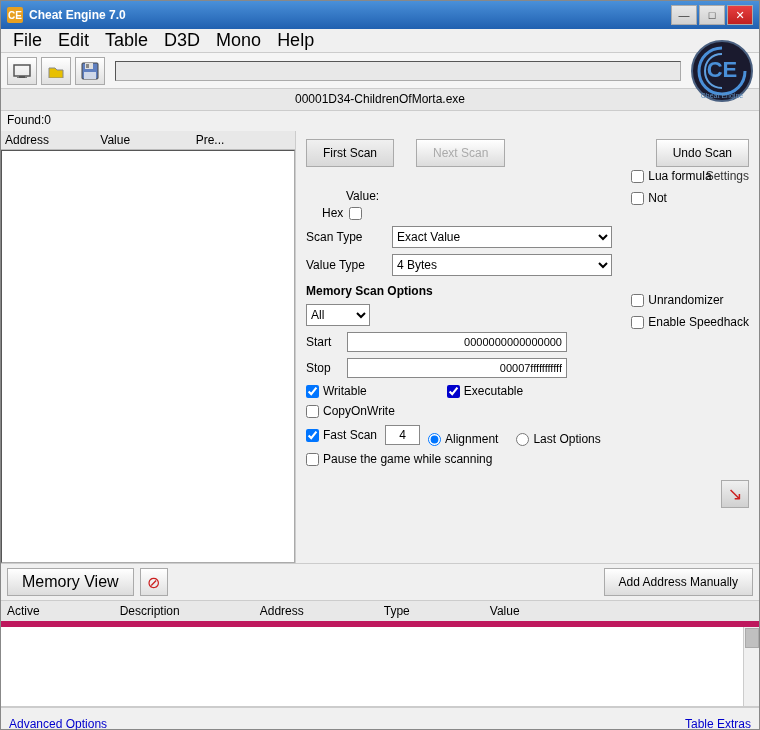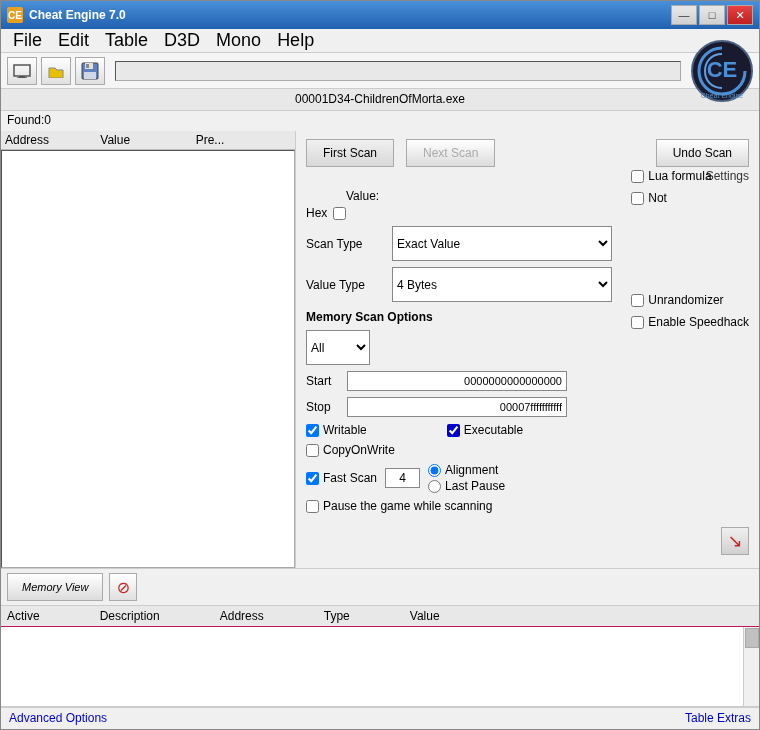--- a/index.html
+++ b/index.html
@@ -156,21 +156,21 @@
       flex: 1;
       padding: 8px 10px;
       display: flex;
       flex-direction: column;
       gap: 6px;
       position: relative;
     }
     
     .scan-buttons {
       display: flex;
-      gap: 12px;
+      gap: 22px;
       align-items: center;
     }
     .scan-btn {
       padding: 4px 16px;
       border: 1px solid #aaa;
       background: linear-gradient(to bottom, #ffffff, #dcdcdc);
       cursor: pointer;
       font-size: 12px;
       height: 28px;
       min-width: 80px;
@@ -204,21 +204,21 @@
       display: flex;
       align-items: center;
       gap: 6px;
     }
     .form-label {
       font-size: 12px;
       min-width: 80px;
     }
     .form-select {
       flex: 1;
-      height: 35px;
+      height: 22px;
       border: 1px solid #888;
       background: white;
       font-size: 12px;
       max-width: 220px;
     }
     
     .right-options {
       position: absolute;
       right: 10px;
       top: 38px;
@@ -280,22 +280,23 @@
     .fast-input {
       width: 35px;
       height: 20px;
       border: 1px solid #888;
       background: white;
       text-align: center;
       font-size: 12px;
     }
     .radio-group {
       display: flex;
-      flex-direction: column;
-      gap: 2px;
+      flex-direction: row;
+      gap: 18px;
+      margin-top: 8px;
     }
     .radio-item {
       display: flex;
       align-items: center;
       gap: 4px;
       font-size: 12px;
     }
     
     .arrow-btn {
       width: 28px;
@@ -323,23 +324,22 @@
       background: #f0f0f0;
       gap: 6px;
       flex-shrink: 0;
       height: 38px;
     }
     .memory-view-btn {
       padding: 4px 14px;
       border: 1px solid #aaa;
       background: linear-gradient(to bottom, #ffffff, #dcdcdc);
       cursor: pointer;
-      font-size: 11px;
+      font-size: 16px;
       height: 28px;
-      font-style: italic;
     }
     .no-icon-btn {
       width: 28px;
       height: 28px;
       border: 1px solid #aaa;
       background: linear-gradient(to bottom, #ffffff, #e0e0e0);
       cursor: pointer;
       display: flex;
       align-items: center;
       justify-content: center;
@@ -351,24 +351,24 @@
       padding: 4px 14px;
       border: 1px solid #aaa;
       background: linear-gradient(to bottom, #ffffff, #dcdcdc);
       cursor: pointer;
       font-size: 12px;
       height: 28px;
     }
     .addr-table-header {
       display: flex;
       background: #e8e8e8;
-      border-bottom: 1px solid #be185d;
+      border-bottom: 6px solid #be185d;
       padding: 3px 6px;
       font-size: 12px;
-      gap: 60px;
+      gap: 80px;
     }
     .addr-table-body {
       height: 80px;
       background: white;
       border-bottom: 1px solid #ccc;
       overflow-y: auto;
       position: relative;
     }
     .scrollbar-v {
       position: absolute;
@@ -383,21 +383,21 @@
       width: 14px;
       height: 20px;
       background: #c0c0c0;
       border: 1px solid #aaa;
       margin: 1px;
     }
     
     .footer {
       display: flex;
       justify-content: space-between;
-      padding: 3px 8px;
+      padding: 9px 8px;
       border-top: 1px solid #ccc;
       background: #f0f0f0;
       font-size: 12px;
       flex-shrink: 0;
       height: 22px;
     }
     .footer-link {
       color: #0000cc;
       cursor: pointer;
       text-decoration: none;
@@ -506,21 +506,21 @@
       </div>
       <div style="text-align:right; margin-top:-4px;">
         <span class="settings-label">Settings</span>
       </div>
 
       <div style="display:flex; flex-direction:column; gap:3px;">
         <div style="display:flex; align-items:center; gap:6px; margin-left:40px;">
           <span>Value:</span>
         </div>
         <div class="value-row">
-          <span class="value-label" style="min-width:auto; margin-left:0;">Hex</span>
+          <span class="value-label" style="min-width:auto; margin-left:16px;">Hex</span>
           <input type="checkbox" class="hex-checkbox" style="">
         </div>
       </div>
 
       <div class="right-options">
         <div class="option-row">
           <input type="checkbox" style="">
           <span>Lua formula</span>
         </div>
         <div class="option-row">
@@ -606,21 +606,21 @@
           <span>Fast Scan</span>
         </div>
         <input type="text" class="fast-input" value="4" style="">
         <div class="radio-group">
           <div class="radio-item">
             <input type="radio" name="fastscan" checked="" style="">
             <span>Alignment</span>
           </div>
           <div class="radio-item">
             <input type="radio" name="fastscan" style="">
-            <span>Last Pause</span>
+            <span>Last Options</span>
           </div>
         </div>
       </div>
 
       <div class="cb-item">
         <input type="checkbox" style="">
         <span>Pause the game while scanning</span>
       </div>
 
       <div style="display:flex; justify-content:flex-end; margin-top:8px;">
@@ -630,20 +630,21 @@
       </div>
 
     </div>
   </div>
 
   <div class="bottom-toolbar">
     <button class="memory-view-btn">Memory View</button>
     <button class="no-icon-btn">
       <span>⊘</span>
     </button>
+    <button class="add-addr-btn">Add Address Manually</button>
   </div>
 
   <div class="addr-table-header">
     <span>Active</span>
     <span>Description</span>
     <span>Address</span>
     <span>Type</span>
     <span>Value</span>
   </div>
 

